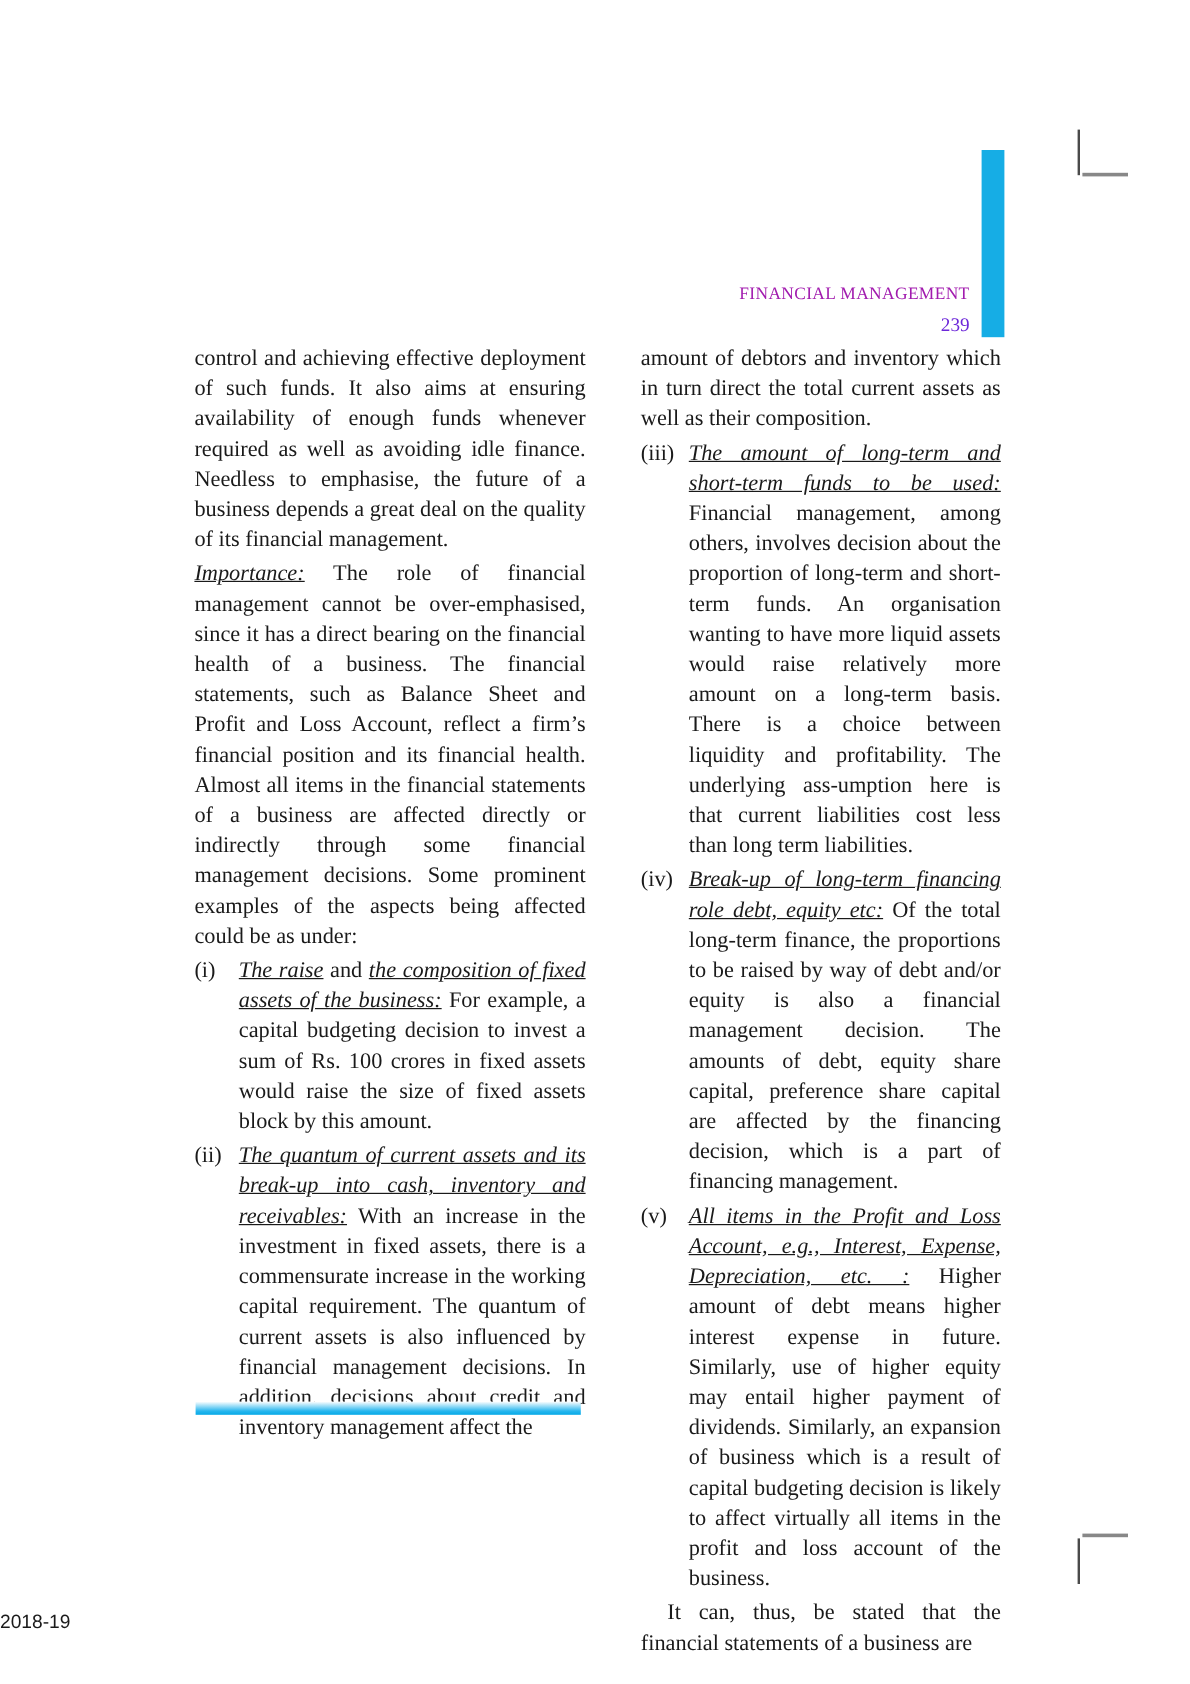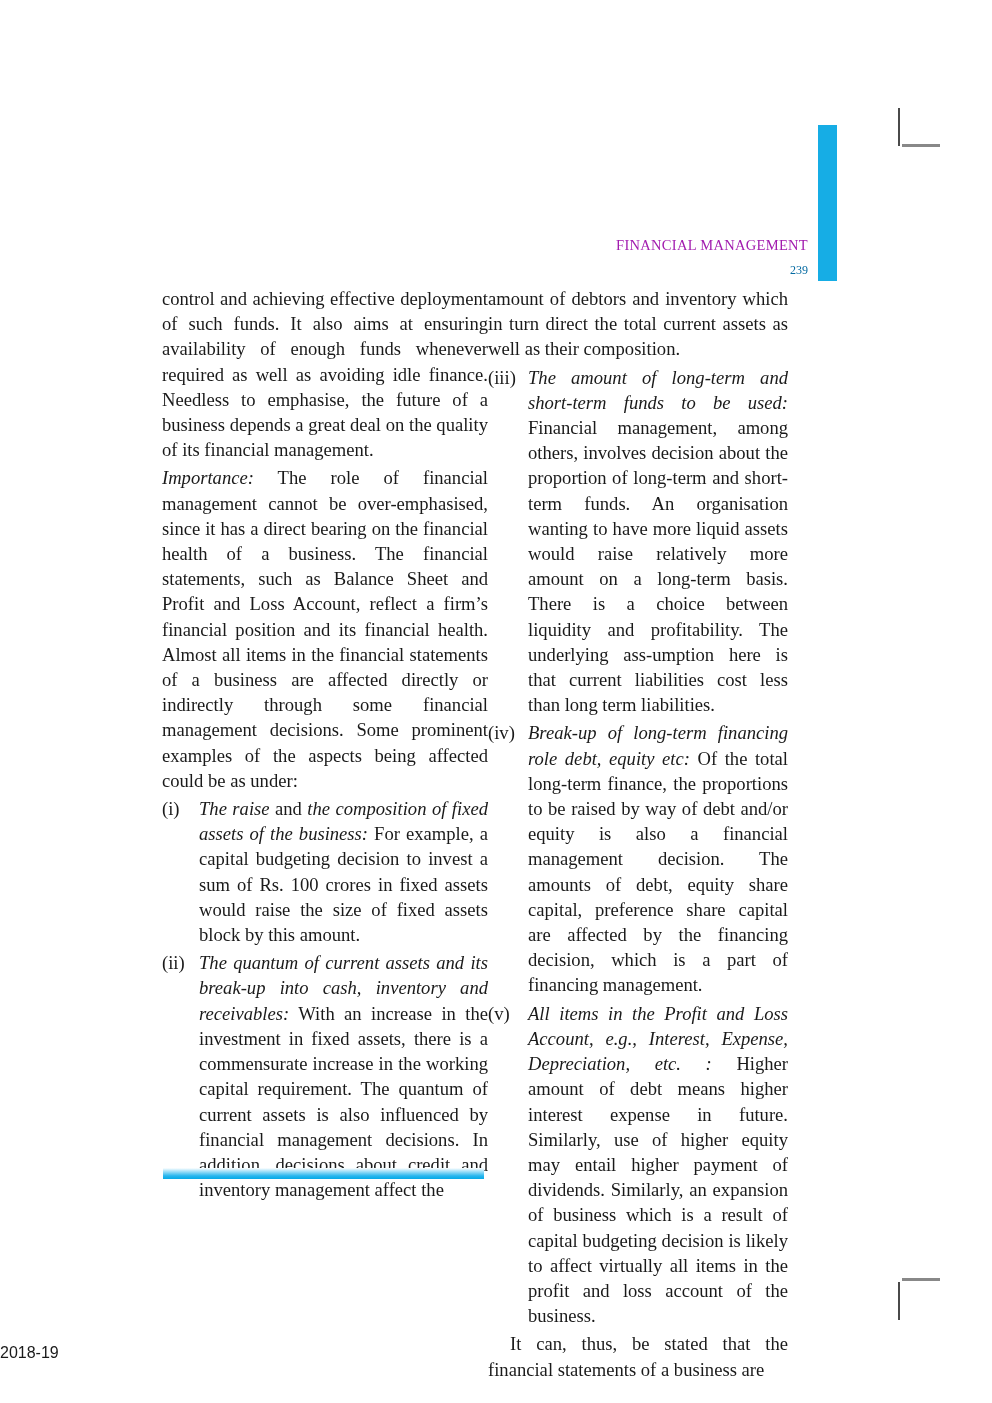--- a/index.html
+++ b/index.html
@@ -54,52 +54,53 @@
     top: 237px;
     font-size: 14.5px;
     letter-spacing: 0.3px;
     color: #a21caf;
     white-space: nowrap;
   }
   .page-number {
     position: absolute;
     right: 184px;
     top: 263px;
-    font-size: 12px;
-    color: #0369a1;
+    font-size: 16px;
+    color: #6d28d9;
     white-space: nowrap;
   }
 
   
   .columns {
     position: absolute;
     left: 0;
     top: 286px;
     width: 988px;
     display: flex;
+    gap: 46px;
     padding: 0 158px 0 162px;
     box-sizing: border-box;
   }
   .col {
     width: 326px;
     flex: 0 0 326px;
   }
   .col.right { width: 300px; flex: 0 0 300px; }
 
   p {
     margin: 0 0 3px 0;
     font-size: 18.6px;
     line-height: 25.2px;
     text-align: justify;
     text-justify: inter-word;
     -webkit-hyphens: none;
     hyphens: none;
   }
   p.indent { text-indent: 22px; }
-  em { font-style: italic; }
+  em { font-style: italic; text-decoration: underline; }
 
   
   .list-item {
     display: flex;
     font-size: 18.6px;
     line-height: 25.2px;
     margin-bottom: 3px;
   }
   .list-item .marker {
     flex: 0 0 auto;

